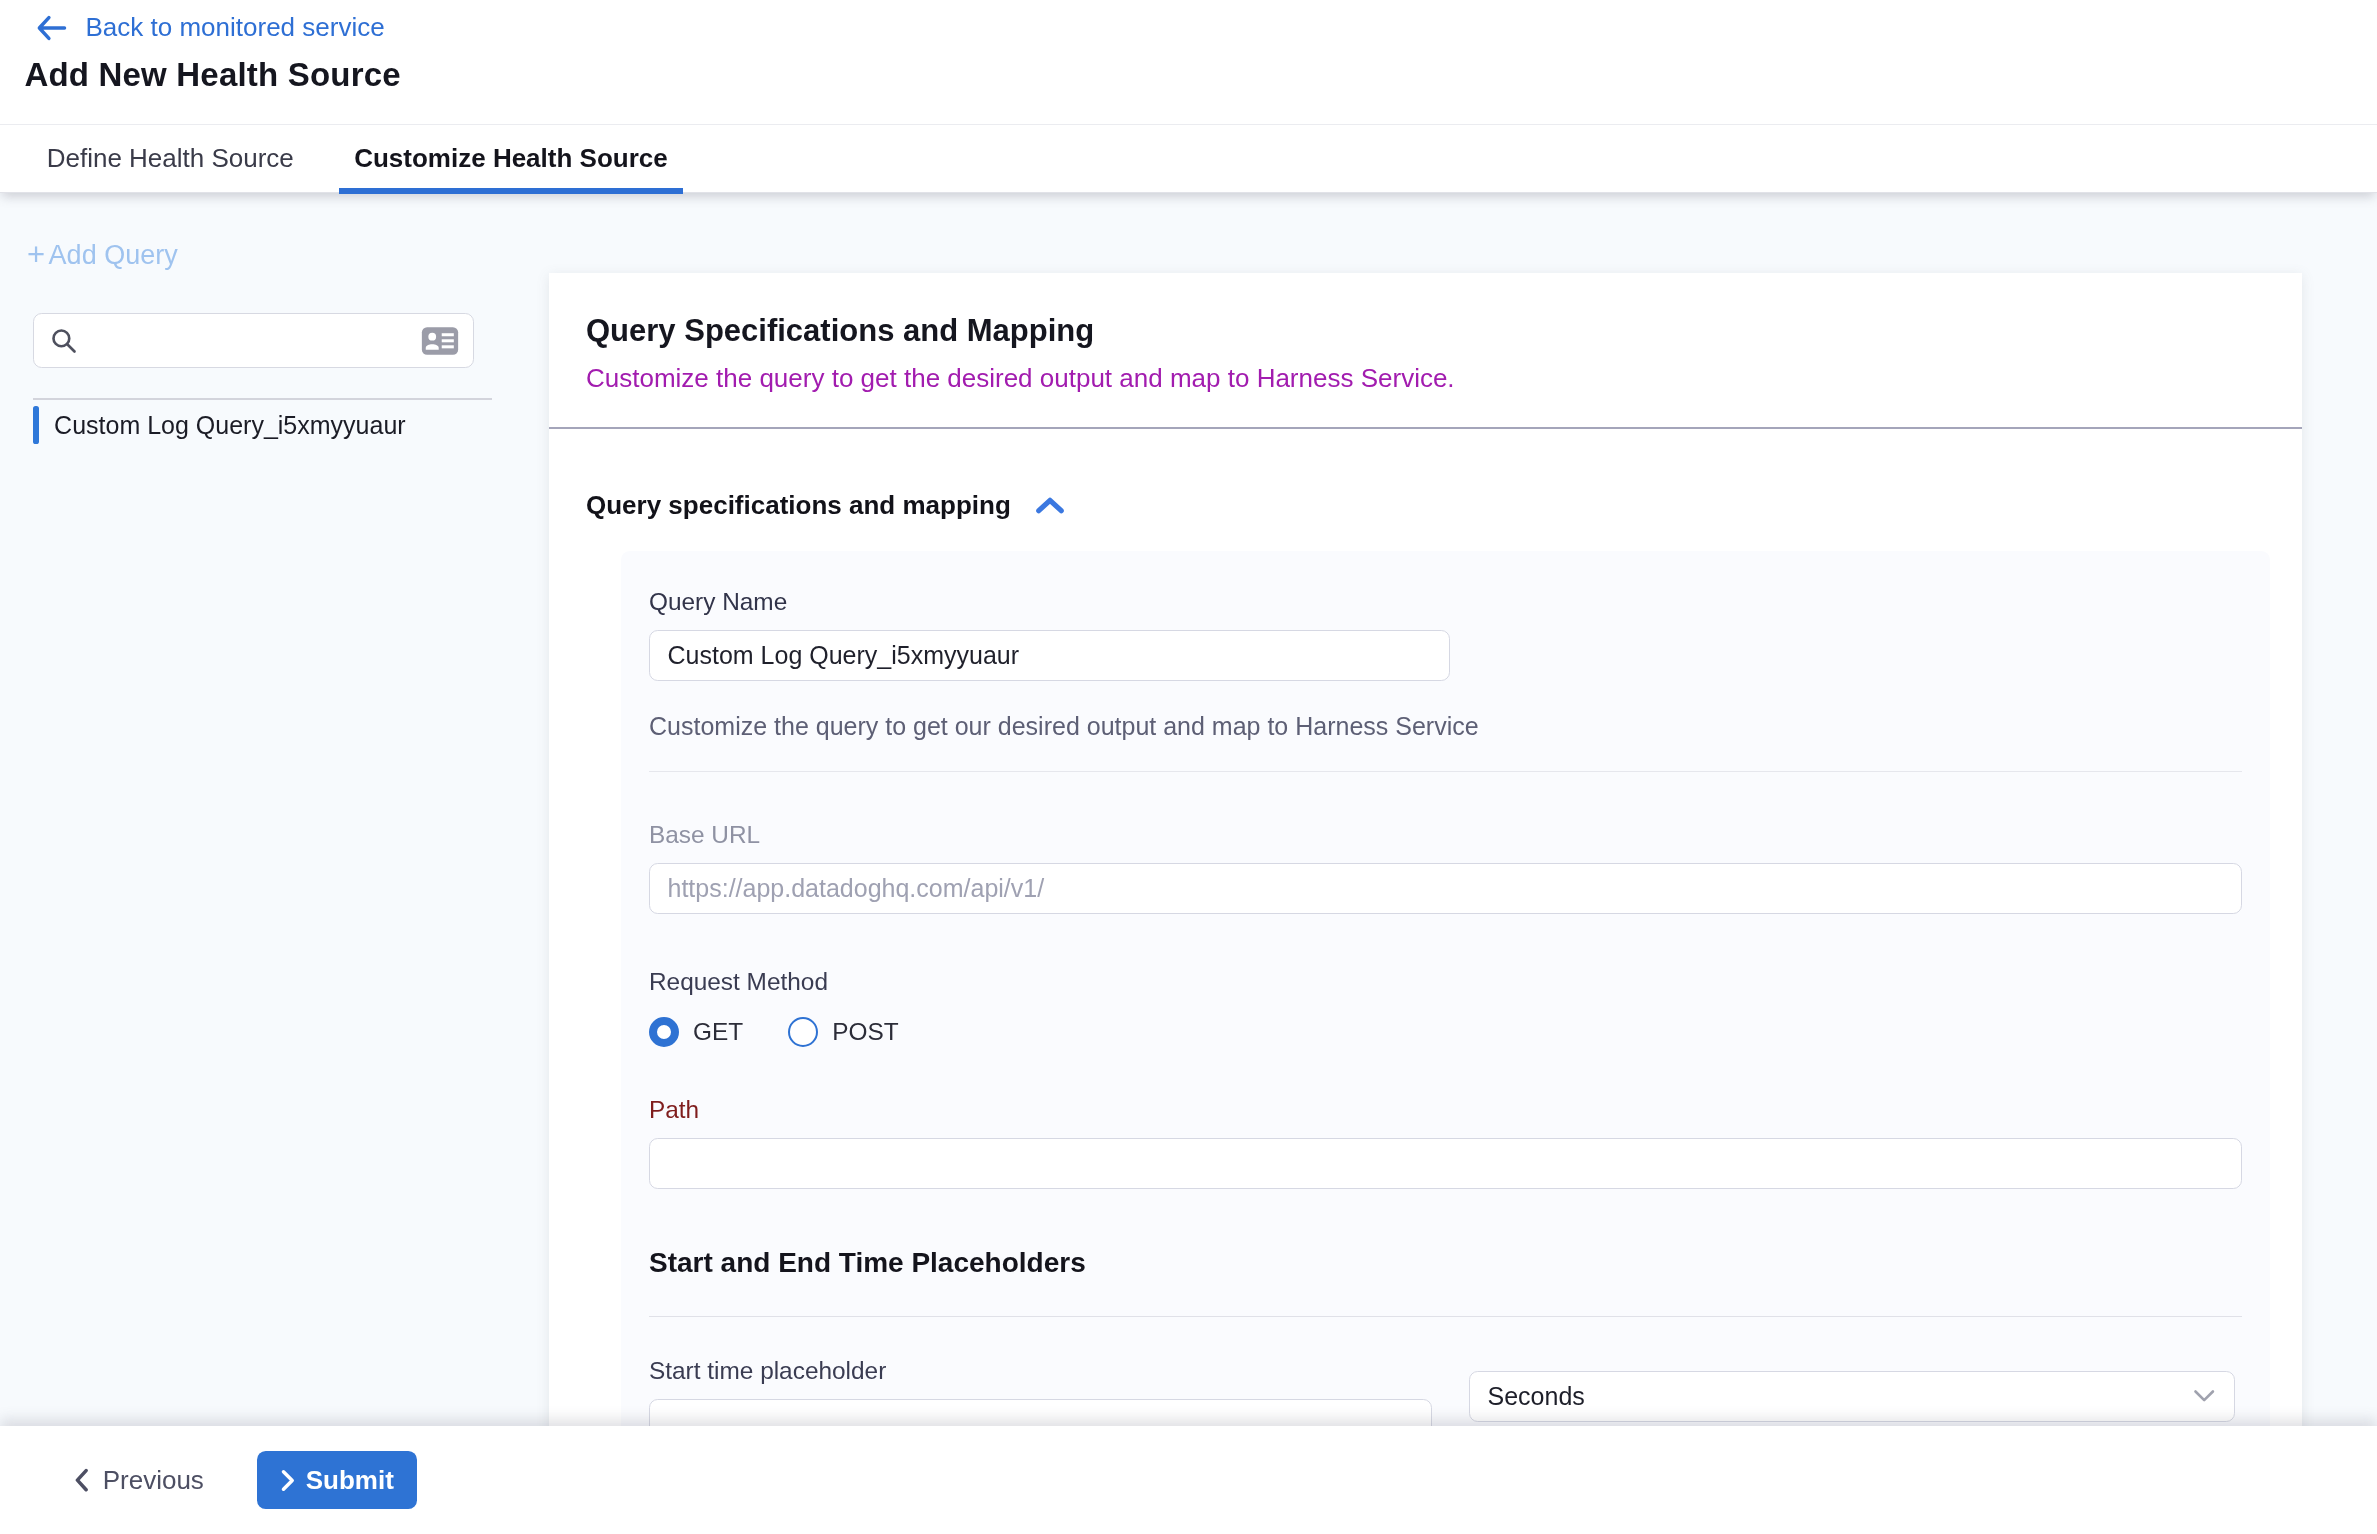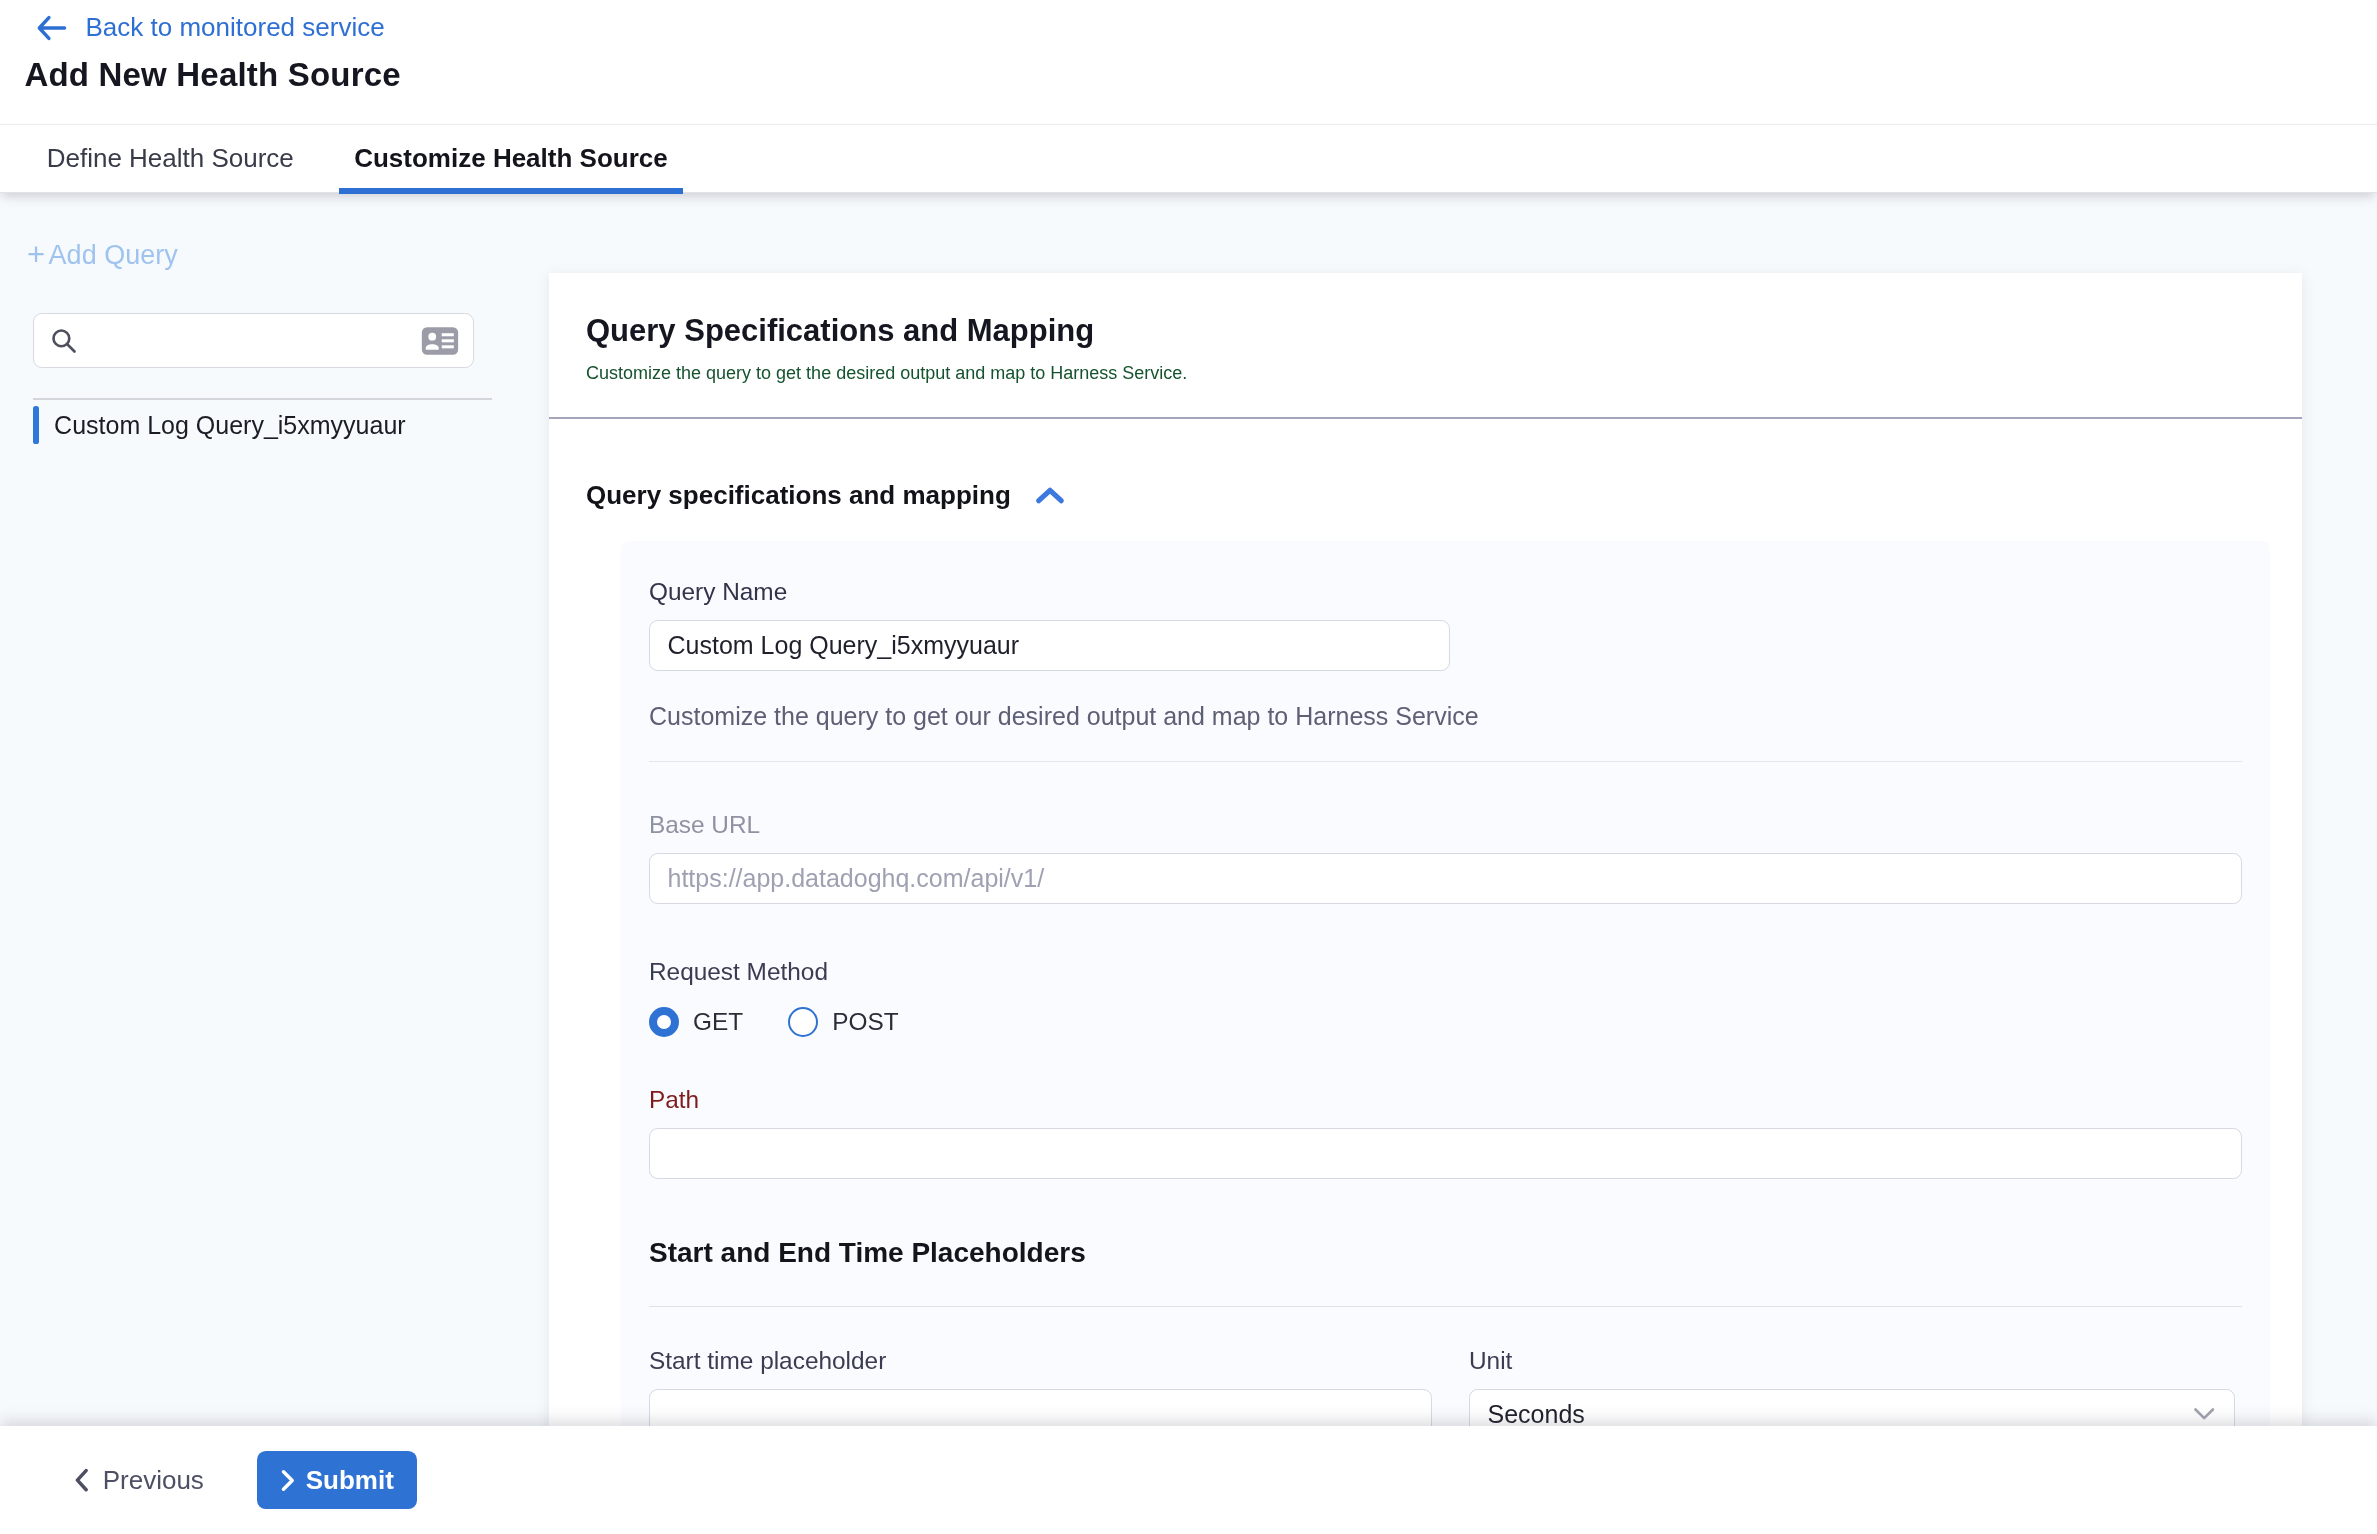--- a/index.html
+++ b/index.html
@@ -101,21 +101,21 @@
     position:absolute; left:549px; top:78px; width:1753px; bottom:0;
     background:#ffffff;
     box-shadow:0 1.7px 12.2px rgba(96,97,112,0.13);
     overflow:hidden;
   }
   .panel-header { padding:40px 37px 0 37px; }
   .panel-title {
     font-size:31px; font-weight:700; color:#15161f;
   }
   .panel-subtitle {
-    margin-top:14px; font-size:18px; color:#14532d;
+    margin-top:14px; font-size:26px; color:#a21caf;
   }
   .panel-divider {
     margin-top:33px; height:1.7px; background:#a4a5ba;
   }
   .section-row {
     margin:61px 0 0 37px;
     display:flex; align-items:center;
   }
   .section-heading {
     font-size:26px; font-weight:700; color:#121219;
@@ -300,21 +300,20 @@
 
       <div class="placeholders-heading">Start and End Time Placeholders</div>
       <hr class="hr-light2">
 
       <div class="time-row">
         <div class="time-col1">
           <div class="field-label" style="color:#3a3c52;">Start time placeholder</div>
           <input class="text-input" type="text" value="" style="">
         </div>
         <div class="time-col2">
-          <div class="field-label" style="color:#3a3c52;">Unit</div>
           <div class="select-box">
             <span class="select-value">Seconds</span>
             <svg width="24.4" height="15.7" viewBox="0 0 28 18">
               <path d="M4 4 L14 14 L24 4" stroke="#a0a2ae" stroke-width="3" fill="none" stroke-linecap="round" stroke-linejoin="round"></path>
             </svg>
           </div>
         </div>
       </div>
 
     </div>

